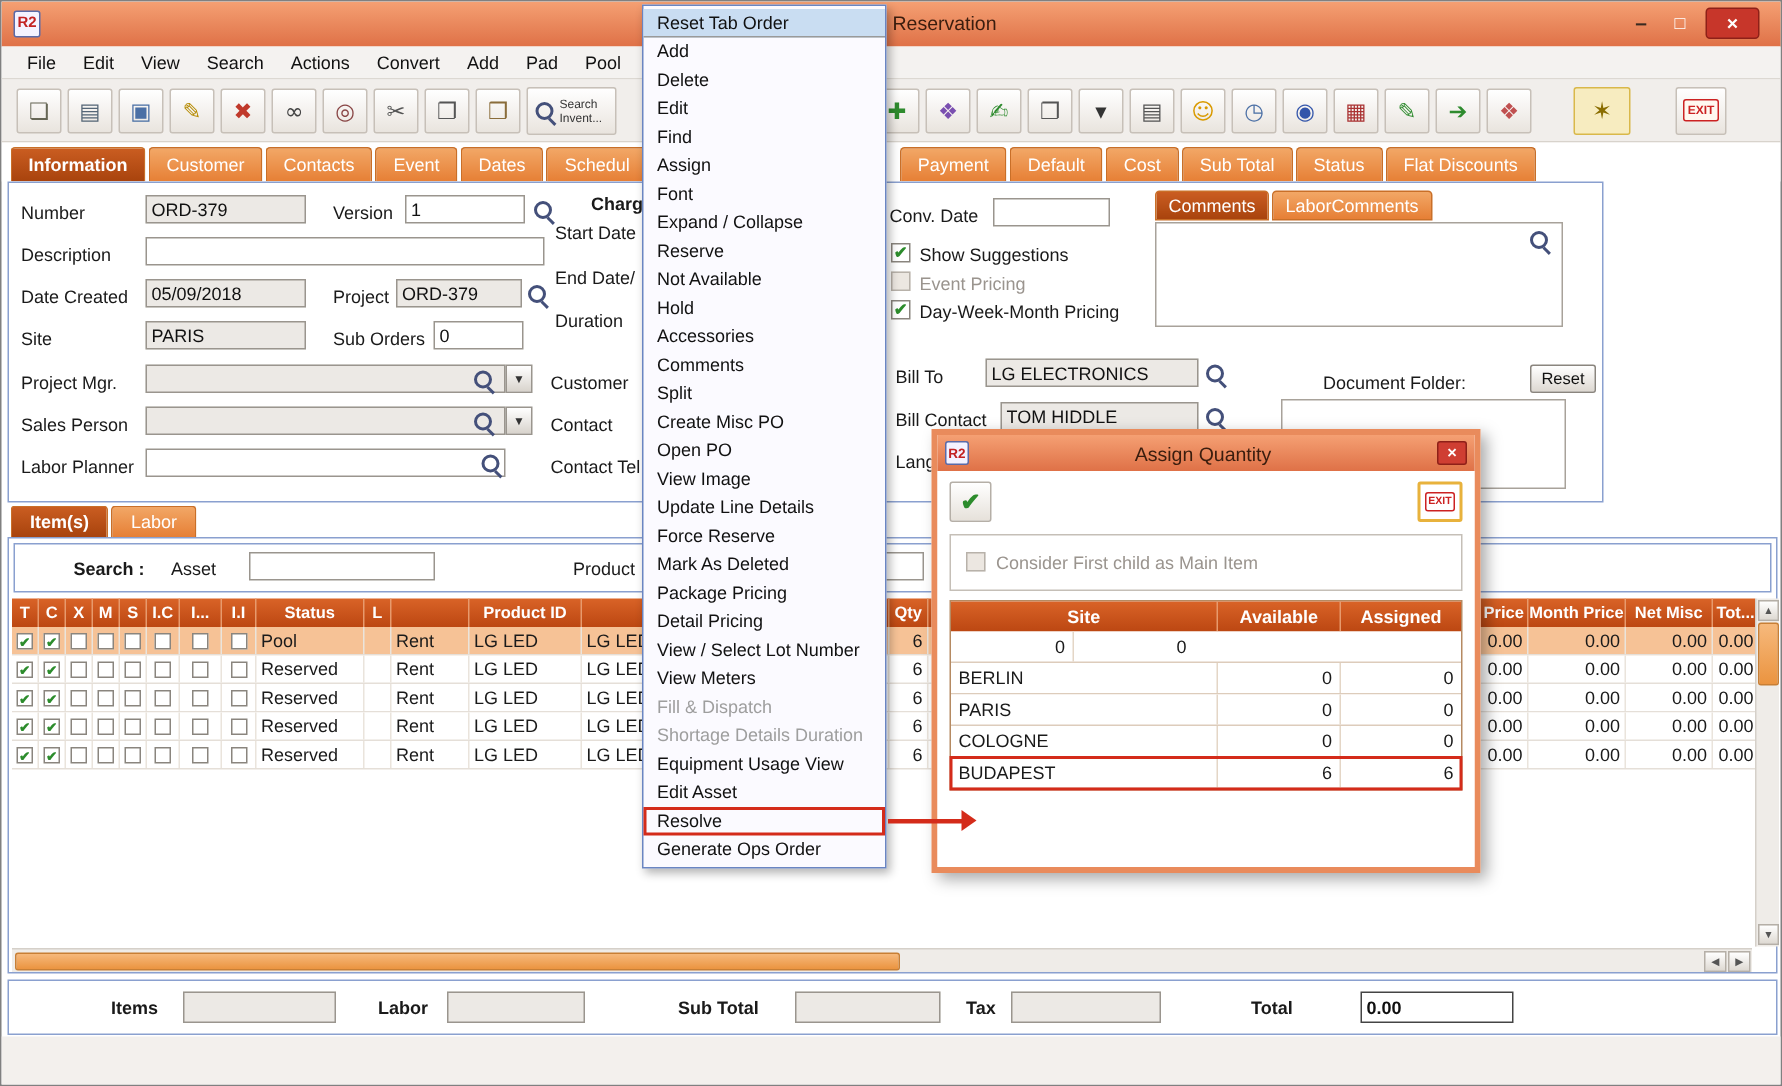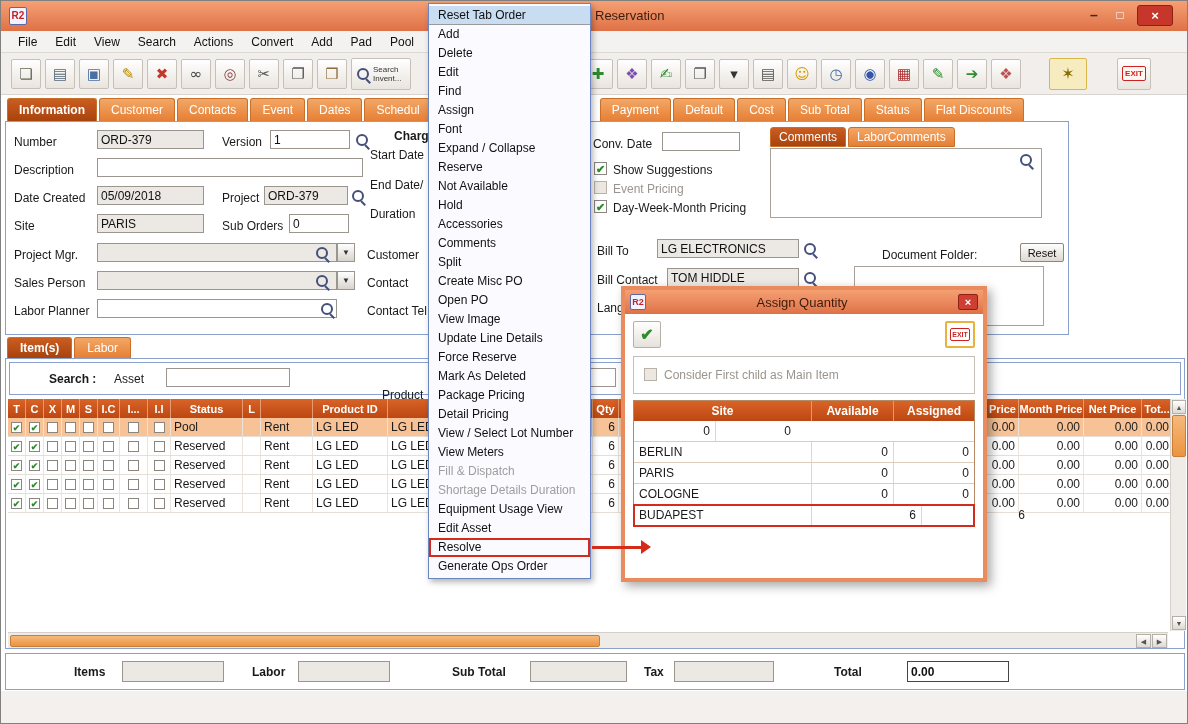--- a/index.html
+++ b/index.html
@@ -176,21 +176,21 @@
   .dtbl { position:absolute; left:8px; top:86px; width:342px; border:1px solid #b58a62; }
   .dhead { display:flex; height:20px; background:linear-gradient(#d96327,#bc4712);
            color:#fff; font-weight:bold; font-size:12px; }
   .dh { flex:none; display:flex; align-items:center; justify-content:center;
         border-right:1px solid #e79a6d; }
   .drow { display:flex; height:21px; border-bottom:1px solid #ddccbb; background:#fff;
           font-size:12px; position:relative; }
   .dcell { flex:none; display:flex; align-items:center; padding:0 5px;
            border-right:1px solid #e4d6c6; overflow:hidden; white-space:nowrap; }
   .dcell.num { justify-content:flex-end; }
-  .drow.annotated { outline:2px solid #d42b1a; outline-offset:-1px; z-index:5;gap:28px; }
+  .drow.annotated { outline:2px solid #d42b1a; outline-offset:-1px; z-index:5; }
 
   
   .arrow-line { position:absolute; left:591px; top:545px; width:50px; height:3px;
                 background:#d42b1a; z-index:40; }
   .arrow-head { position:absolute; left:640px; top:539px; width:0; height:0;
                 border-left:10px solid #d42b1a; border-top:7px solid transparent;
                 border-bottom:7px solid transparent; z-index:40; }
 
   button { font-family:"Liberation Sans", sans-serif; }
 </style>
@@ -403,21 +403,21 @@
   <div class="itab selected">Item(s)</div>
       <div class="itab">Labor</div>
     </div>
 
   <div class="panel items-panel">
 
     <div class="searchbox">
       <span class="lbl bold" style="left:39px;top:9px">Search :</span>
       <span class="lbl" style="left:104px;top:9px">Asset</span>
       <input class="inp" style="left: 156px; top: 5px; width: 124px;" value="">
-      <span class="lbl" style="left:372px;top:25px">Product</span>
+      <span class="lbl" style="left:372px;top:9px">Product</span>
       <input class="inp" style="left: 424px; top: 5px; width: 182px;" value="">
     </div>
 
     <div class="itbl">
       <div class="itbl-header">
         <span class="hc" style="width:18px">T</span>
         <span class="hc" style="width:18px">C</span>
         <span class="hc" style="width:18px">X</span>
         <span class="hc" style="width:18px">M</span>
         <span class="hc" style="width:18px">S</span>
@@ -427,21 +427,21 @@
         <span class="hc" style="width:72px">Status</span>
         <span class="hc" style="width:18px">L</span>
         <span class="hc" style="width:52px"></span>
 
         <span class="hc" style="width:75px">Product ID</span>
         <span class="hc" style="width:205px"></span>
         <span class="hc" style="width:26px">Qty</span>
         <span class="hc" style="width:368px"></span>
         <span class="hc" style="width:32px">Price</span>
         <span class="hc" style="width:65px">Month Price</span>
-        <span class="hc" style="width:58px">Net Price</span>
+        <span class="hc" style="width:58px">Net Misc</span>
         <span class="hc" style="width:30px;border-right:none">Tot...</span>
       </div>
       <div>
 
       <div class="irow selected">
           <span class="ic center" style="width:18px">
               <span class="rowcb on"></span>
             </span>
           <span class="ic center" style="width:18px">
               <span class="rowcb on"></span>

